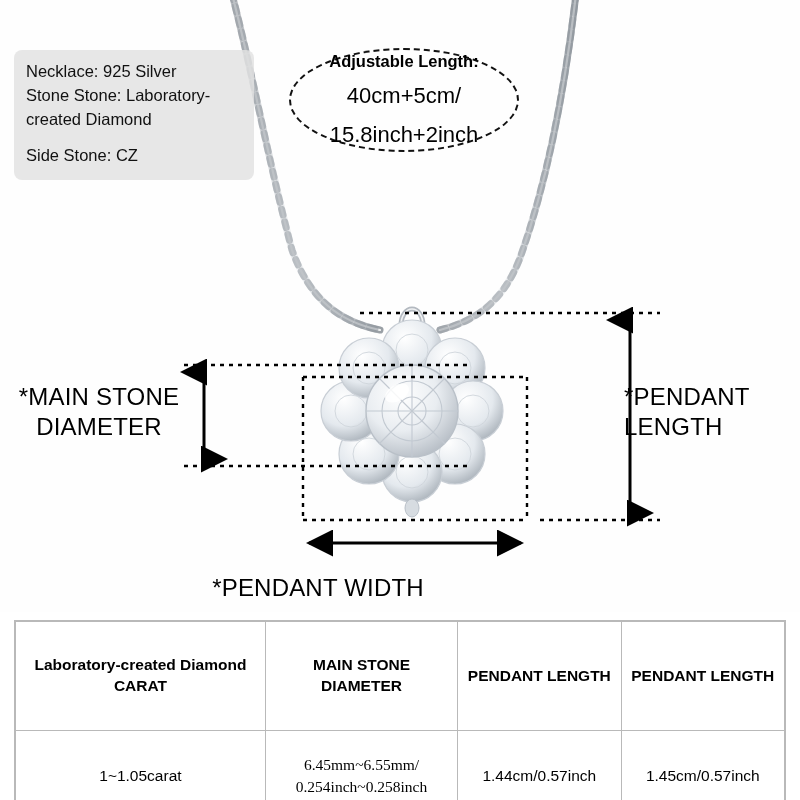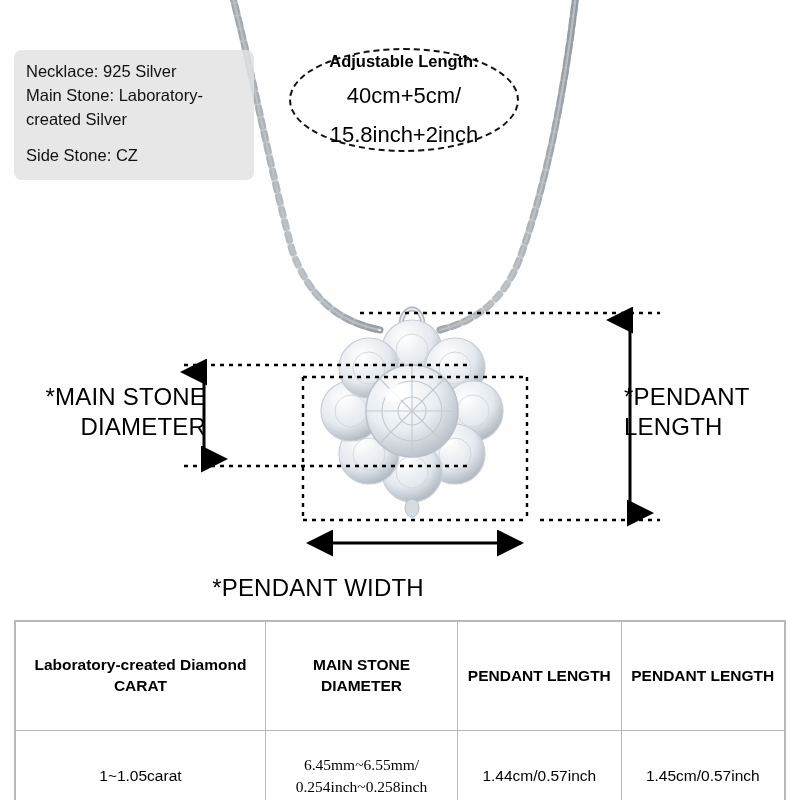--- a/index.html
+++ b/index.html
@@ -97,24 +97,24 @@
 
   
   .lbl {
     position: absolute;
     font-size: 24px;
     color: #000;
     line-height: 1.25;
     letter-spacing: 0.2px;
   }
   .lbl-main-stone {
-    left: 16px;
+    left: 4px;
     top: 382px;
     width: 190px;
-    text-align: right;
+    text-align: center;
   }
   .lbl-pendant-length {
     left: 624px;
     top: 382px;
     width: 160px;
     text-align: left;
   }
   .lbl-pendant-width {
     left: 0px;
     top: 573px;
@@ -268,21 +268,21 @@
       <line x1="360" y1="313" x2="660" y2="313" stroke="#000" stroke-width="2.4" stroke-dasharray="4 5"></line>
       <line x1="540" y1="520" x2="660" y2="520" stroke="#000" stroke-width="2.4" stroke-dasharray="4 5"></line>
 
       <line x1="630" y1="320" x2="630" y2="513" stroke="#000" stroke-width="3" marker-start="url(#arrDown)" marker-end="url(#arrUp)"></line>
 
       <line x1="309" y1="543" x2="521" y2="543" stroke="#000" stroke-width="3" marker-start="url(#arrLeft)" marker-end="url(#arrRight)"></line>
     </svg>
 
     <div class="info-box">
       <div class="info-line">Necklace: 925 Silver</div>
-      <div class="info-line">Main Stone: Laboratory-created Silver</div>
+      <div class="info-line">Stone Stone: Laboratory-created Diamond</div>
       <div class="info-gap"></div>
       <div class="info-line">Side Stone: CZ</div>
     </div>
 
     <div class="adj-ellipse">
       <div class="adj-l1">Adjustable Length:</div>
       <div class="adj-l2">40cm+5cm/</div>
       <div class="adj-l3">15.8inch+2inch</div>
     </div>
 

